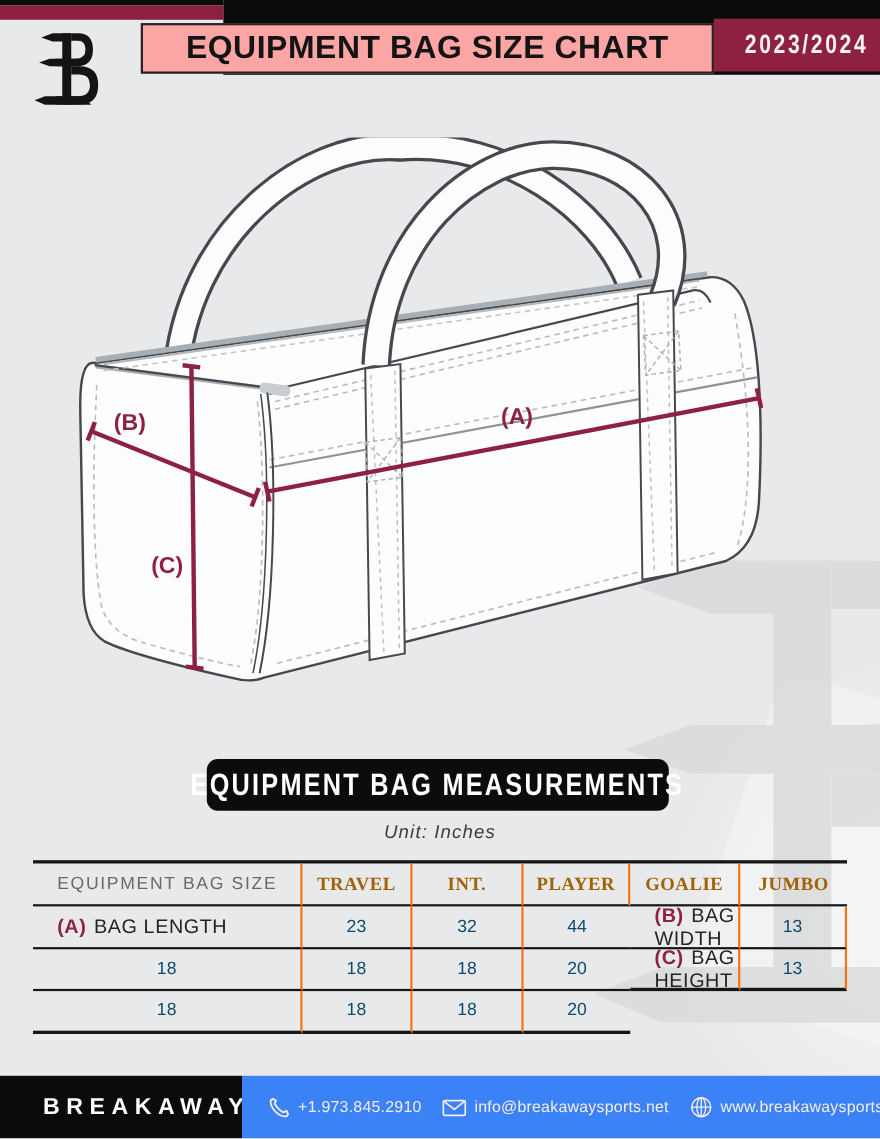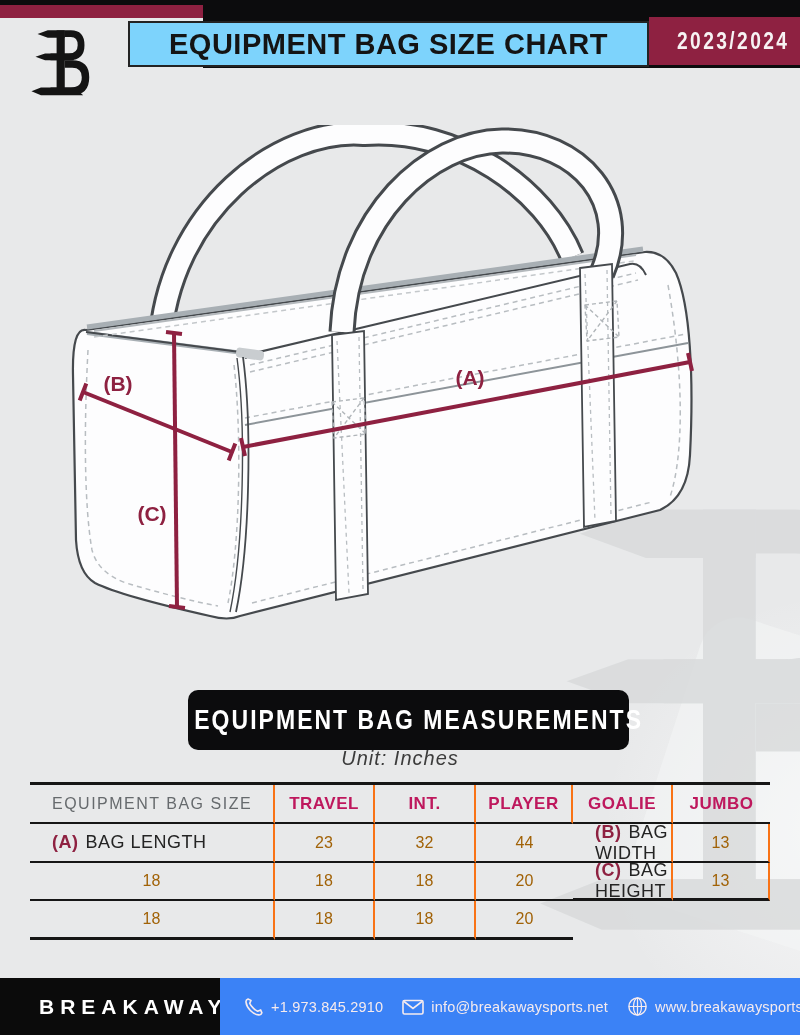--- a/index.html
+++ b/index.html
@@ -12,52 +12,52 @@
          background:radial-gradient(circle, rgba(250,250,251,.85) 0%, rgba(232,233,234,0) 70%);}
   .glow2{left:660px;top:640px;width:260px;height:300px;border-radius:40px;
          background:rgba(244,245,246,.55);transform:rotate(18deg);}
   .watermark{left:505px;top:492px;width:440px;height:484px;opacity:.8;}
 
   
   .topbar-black{left:203px;top:0;width:597px;height:68px;background:#0c0c0d;}
   .topbar-black-thin{left:0;top:0;width:203px;height:5px;background:#0c0c0d;}
   .topbar-maroon{left:0;top:5px;width:203px;height:13px;background:#8e2141;}
   .header-logo{left:26px;top:26px;width:68px;height:78px;}
-  .title-box{left:128px;top:21px;width:521px;height:46px;background:#7dd3fc;border:2px solid #232323;
+  .title-box{left:128px;top:21px;width:521px;height:46px;background:#fca5a5;border:2px solid #232323;
              box-sizing:border-box;display:flex;align-items:center;justify-content:center;}
   .title-box span{font-size:29px;font-weight:bold;color:#141414;letter-spacing:.5px;white-space:nowrap;}
   .season-box{left:649px;top:17px;width:168px;height:48px;background:#8e2141;
               display:flex;align-items:center;justify-content:center;}
   .season-box span{display:inline-block;color:#f7f2f3;font-weight:bold;font-size:24px;letter-spacing:3px;
               transform:scaleX(.8);white-space:nowrap;}
 
   
   .bag{left:40px;top:125px;width:720px;height:555px;}
 
   
-  .banner{left:188px;top:690px;width:420px;height:60px;background:#0c0c0d;border-radius:10px;
-          display:flex;align-items:center;justify-content:center;padding-left:21px;}
+  .banner{left:188px;top:690px;width:420px;height:47px;background:#0c0c0d;border-radius:10px;
+          display:flex;align-items:center;justify-content:center;}
   .banner span{display:inline-block;color:#ffffff;font-weight:bold;font-size:28px;letter-spacing:2.5px;
           transform:scaleX(.82);white-space:nowrap;}
-  .unit{left:100px;top:747px;width:600px;text-align:center;font-style:italic;font-size:20px;color:#3c3c3c;letter-spacing:1px;}
+  .unit{left:100px;top:747px;width:600px;text-align:center;font-style:italic;font-size:17px;color:#3c3c3c;letter-spacing:1px;}
 
   
   .tbl{left:30px;top:782px;width:740px;display:grid;
        grid-template-columns:245px 100px 101px 97px 100px 97px;
        grid-template-rows:39px 39px 38px 39px;border-top:3px solid #161616;}
   .cell{box-sizing:border-box;display:flex;align-items:center;justify-content:center;
         border-bottom:2.5px solid #161616;background:transparent;}
   .cell.vline{border-right:2px solid #f97316;}
   .cell.c0{justify-content:flex-start;padding-left:22px;}
   .cell.last-row{border-bottom:3px solid #161616;}
   .size-head{font-size:16px;color:#666a6d;letter-spacing:1.5px;}
-  .col-head{font-size:17px;font-weight:bold;color:#be185d;letter-spacing:.5px;}
+  .col-head{font-size:17px;font-weight:bold;color:#a16207;letter-spacing:.5px;font-family:Liberation Serif, serif;}
   .row-label{font-size:18px;color:#242424;letter-spacing:.5px;}
   .abc{color:#8e2141;font-weight:bold;margin-right:7px;}
-  .num{font-size:16px;color:#a16207;}
+  .num{font-size:16px;color:#0c4a6e;}
 
   
   .footer-black{left:0;top:978px;width:220px;height:57px;background:#0b0b0b;
                 display:flex;align-items:center;}
   .footer-logo{width:30px;height:35px;margin-left:26px;}
   .footer-brand{color:#ffffff;font-weight:bold;font-size:21px;letter-spacing:6px;margin-left:13px;white-space:nowrap;}
   .footer-maroon{left:220px;top:978px;width:580px;height:57px;background:#3b82f6;
                  display:flex;align-items:center;gap:19px;padding-left:24px;box-sizing:border-box;}
   .contact{display:flex;align-items:center;gap:7px;color:#f6ebee;font-size:14.5px;letter-spacing:.2px;white-space:nowrap;cursor:pointer;}
   .contact svg{display:block;}

